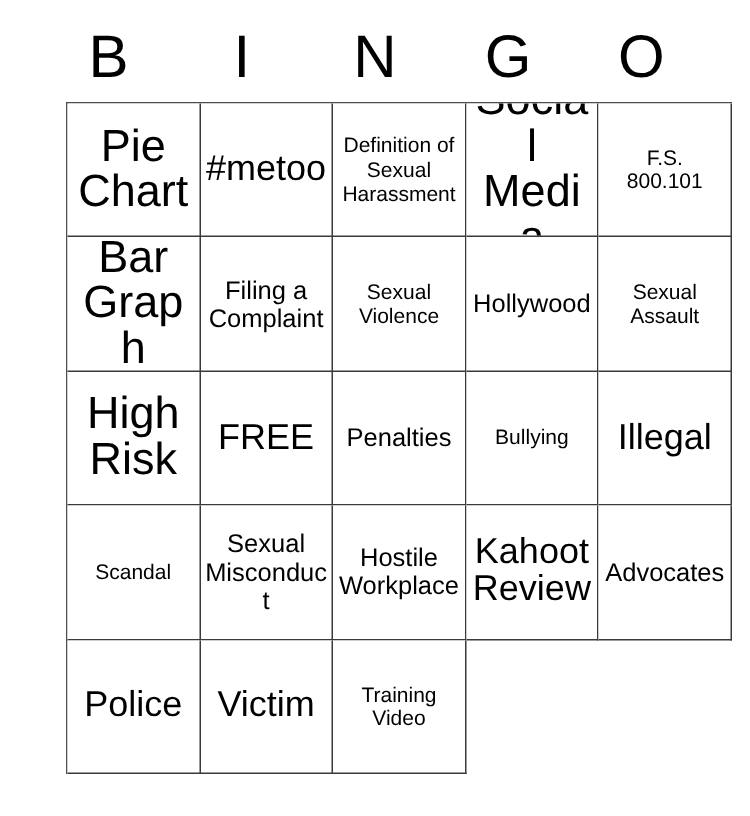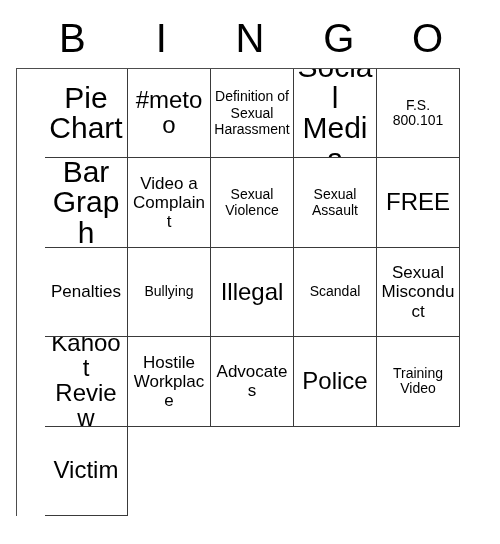--- a/index.html
+++ b/index.html
@@ -40,32 +40,31 @@
     line-height: 1;
     font-weight: 400;
     color: #000;
     letter-spacing: 0;
     user-select: none;
   }
 
   
   .grid {
     position: absolute;
-    left: 16px;
+    left: 44px;
     top: 68px;
     width: 444px;
     height: 448px;
     box-sizing: border-box;
     display: grid;
     grid-template-columns: repeat(5, 1fr);
     grid-template-rows: repeat(5, 1fr);
     border-top: 1px solid #4d4d4d;
     border-left: 1px solid #4d4d4d;
     background: #ffffff;
-    padding-left: 28px;
   }
 
   .cell {
     box-sizing: border-box;
     border-right: 1px solid #3a3a3a;
     border-bottom: 1px solid #3a3a3a;
     display: flex;
     align-items: center;
     justify-content: center;
     text-align: center;
@@ -122,31 +121,38 @@
     <div class="cell sz-md">
         <span class="cell-text">F.S.
 800.101</span>
       </div>
 
     <div class="cell sz-xl">
         <span class="cell-text">Bar
 Graph</span>
       </div>
     <div class="cell sz-sm">
-        <span class="cell-text">Video a
+        <span class="cell-text">Filing a
 Complaint</span>
       </div>
     <div class="cell sz-md">
         <span class="cell-text">Sexual
 Violence</span>
       </div>
+    <div class="cell sz-sm">
+        <span class="cell-text">Hollywood</span>
+      </div>
 
     <div class="cell sz-md">
         <span class="cell-text">Sexual
 Assault</span>
+      </div>
+    <div class="cell sz-xl">
+        <span class="cell-text">High
+Risk</span>
       </div>
     <div class="cell sz-lg">
         <span class="cell-text">FREE</span>
       </div>
     <div class="cell sz-sm">
         <span class="cell-text">Penalties</span>
       </div>
     <div class="cell sz-md">
         <span class="cell-text">Bullying</span>
       </div>
@@ -154,37 +160,37 @@
     <div class="cell sz-lg">
         <span class="cell-text">Illegal</span>
       </div>
     <div class="cell sz-md">
         <span class="cell-text">Scandal</span>
       </div>
     <div class="cell sz-sm">
         <span class="cell-text">Sexual
 Misconduct</span>
       </div>
+    <div class="cell sz-sm">
+        <span class="cell-text">Hostile
+Workplace</span>
+      </div>
     <div class="cell sz-lg">
         <span class="cell-text">Kahoot
 Review</span>
-      </div>
-    <div class="cell sz-sm">
-        <span class="cell-text">Hostile
-Workplace</span>
       </div>
 
     <div class="cell sz-sm">
         <span class="cell-text">Advocates</span>
       </div>
     <div class="cell sz-lg">
         <span class="cell-text">Police</span>
       </div>
+    <div class="cell sz-lg">
+        <span class="cell-text">Victim</span>
+      </div>
     <div class="cell sz-md">
         <span class="cell-text">Training
 Video</span>
-      </div>
-    <div class="cell sz-lg">
-        <span class="cell-text">Victim</span>
       </div>
 
   </div>
 </div>
 
 </body></html>

